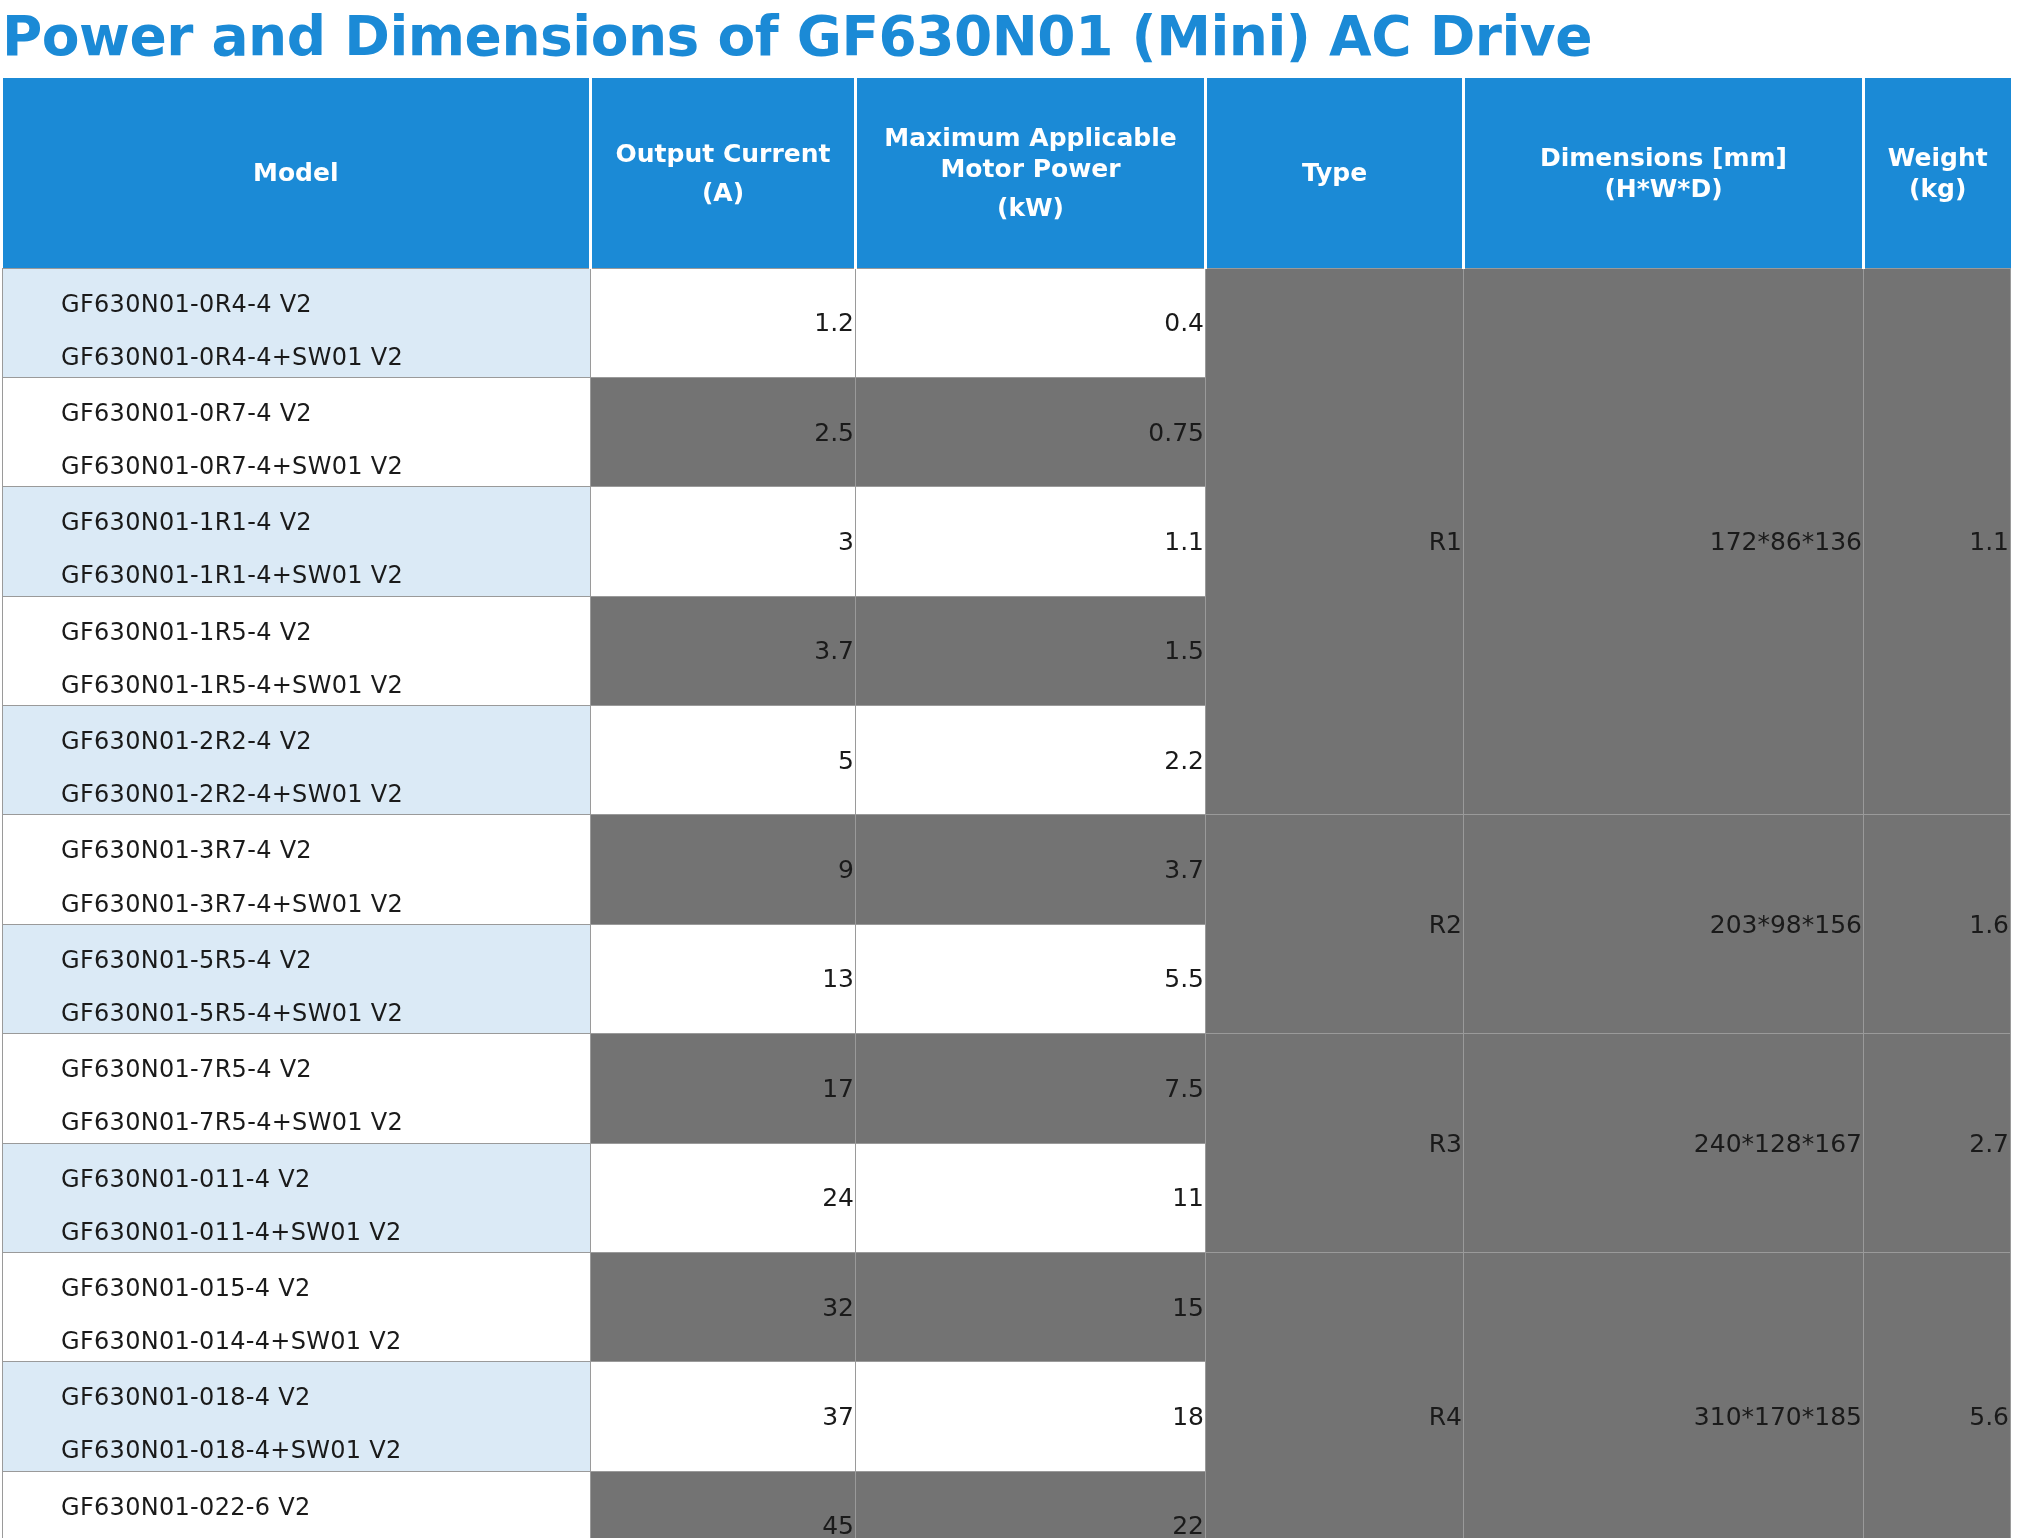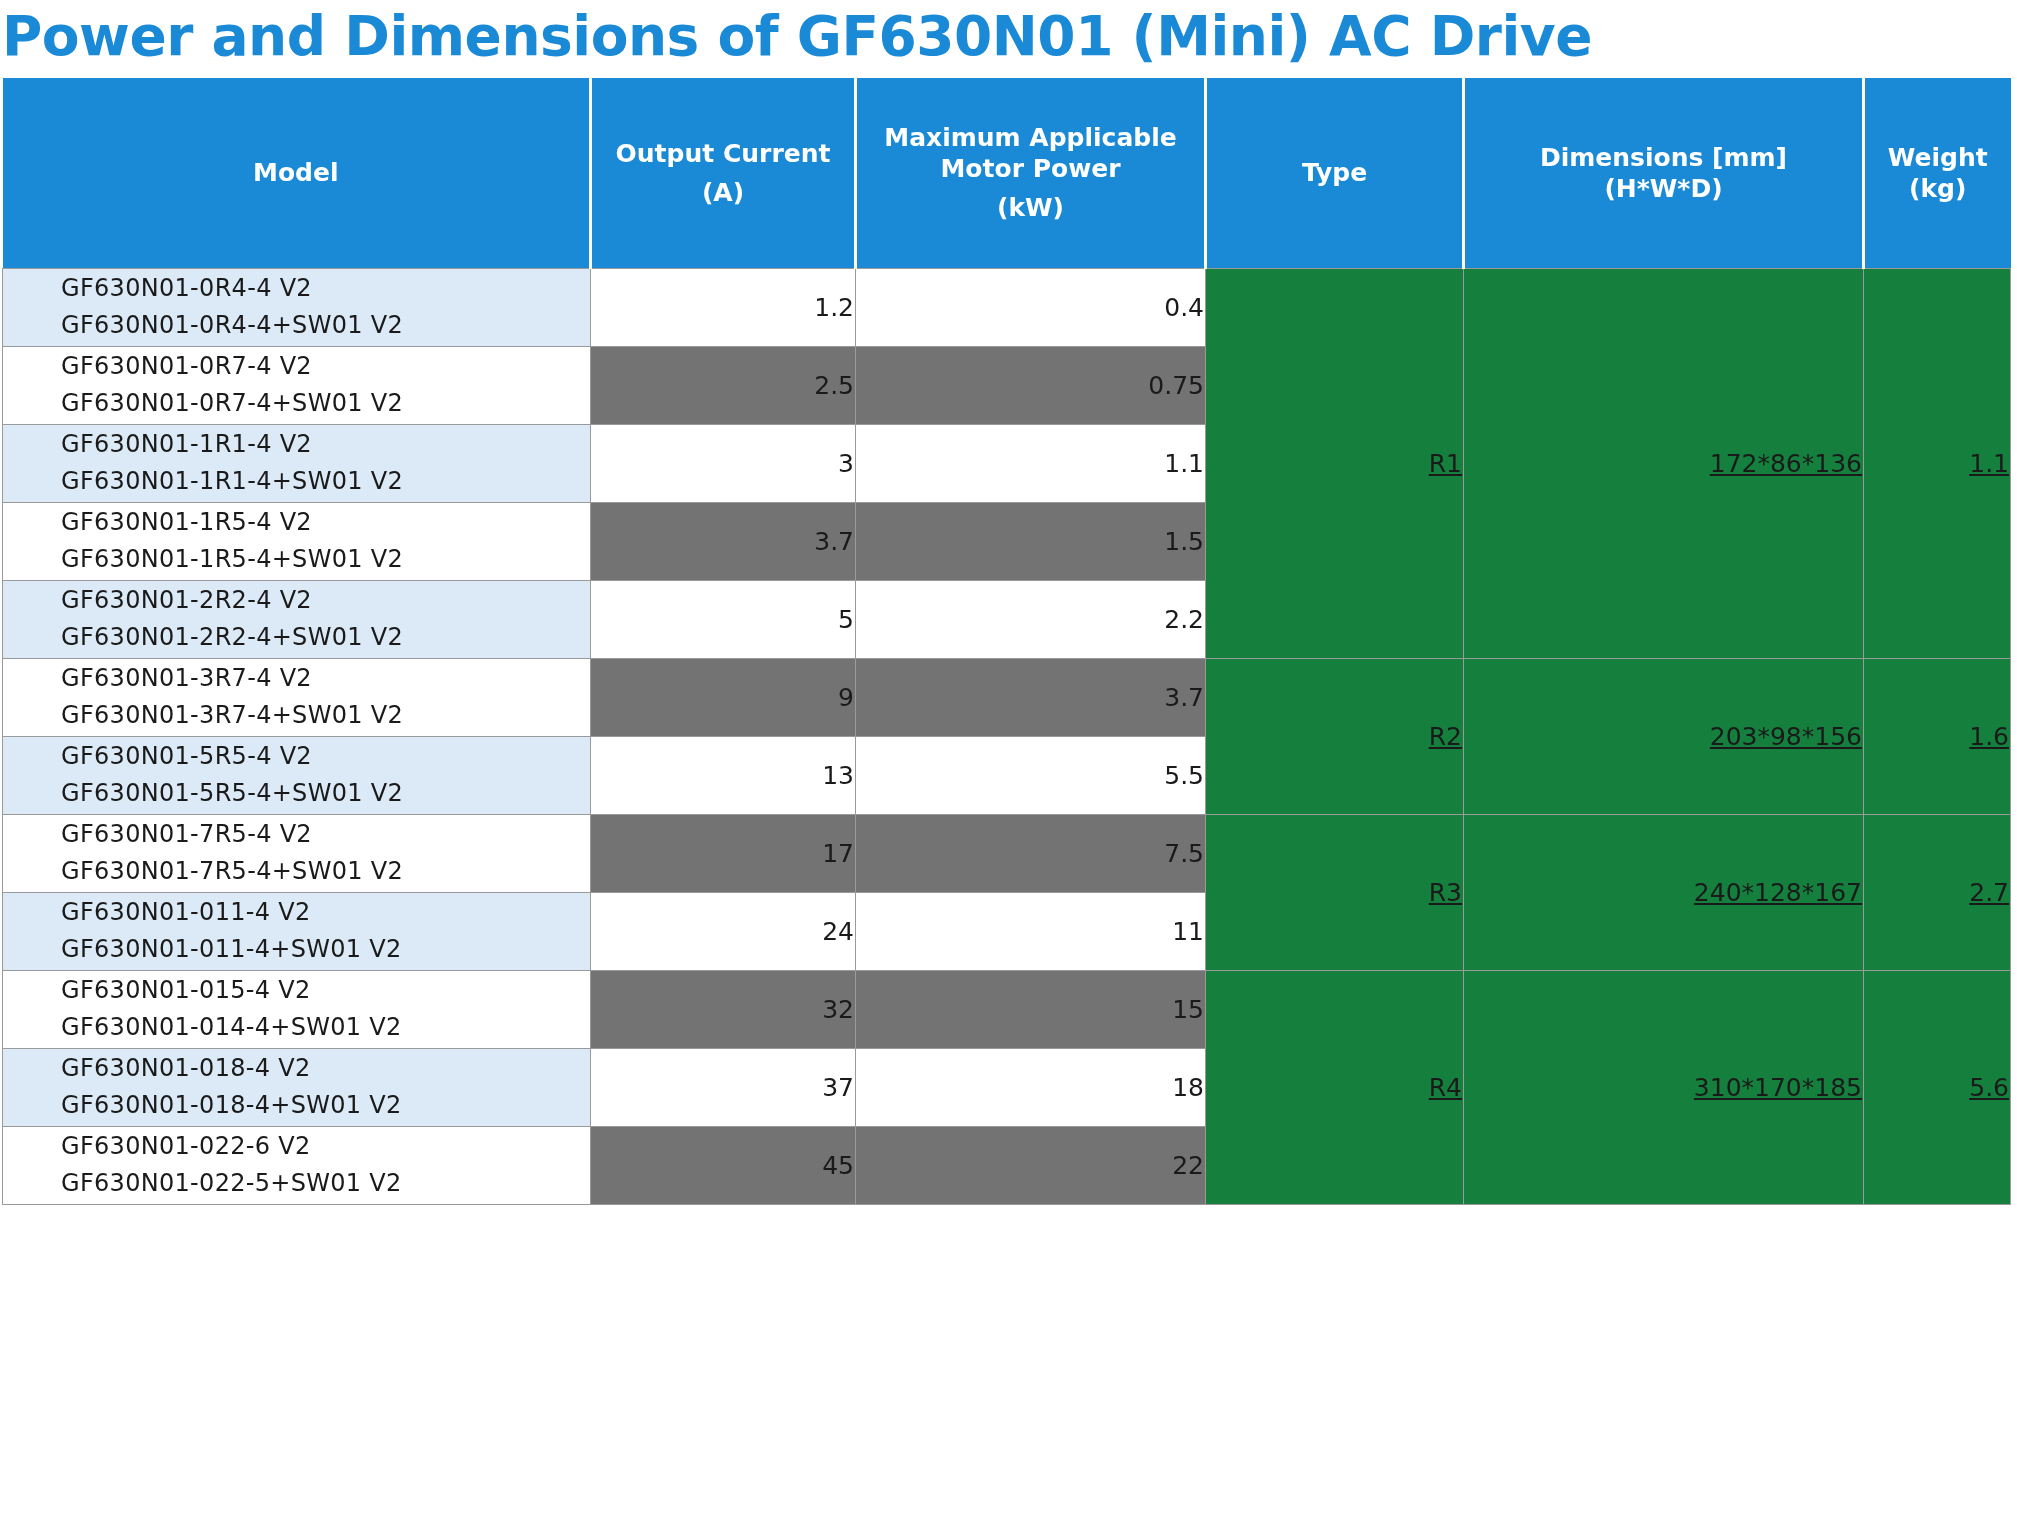--- a/index.html
+++ b/index.html
@@ -72,22 +72,22 @@
   tbody td.model {
     text-align: left;
     padding-left: 58px;
     line-height: 1.55;
     font-size: 24px;
     letter-spacing: 0.3px;
   }
   tbody tr.alt td.model { background: #dbeaf6; }
   tbody tr.alt td.num { background: #ffffff; }
   tbody td.num { background: #737373; }
-  tbody td.span { background: #15803d; text-decoration: underline; }
-  .model-line { display: block; white-space: nowrap; }
+  tbody td.span { background: #737373; }
+  .model-line { display: block; white-space: nowrap; margin-top: 16px; }
 </style>
 </head>
 <body>
 
 <div class="page">
 
   <div class="title">Power and Dimensions of GF630N01 (Mini) AC Drive</div>
 
   <table class="spec">
     <colgroup>

